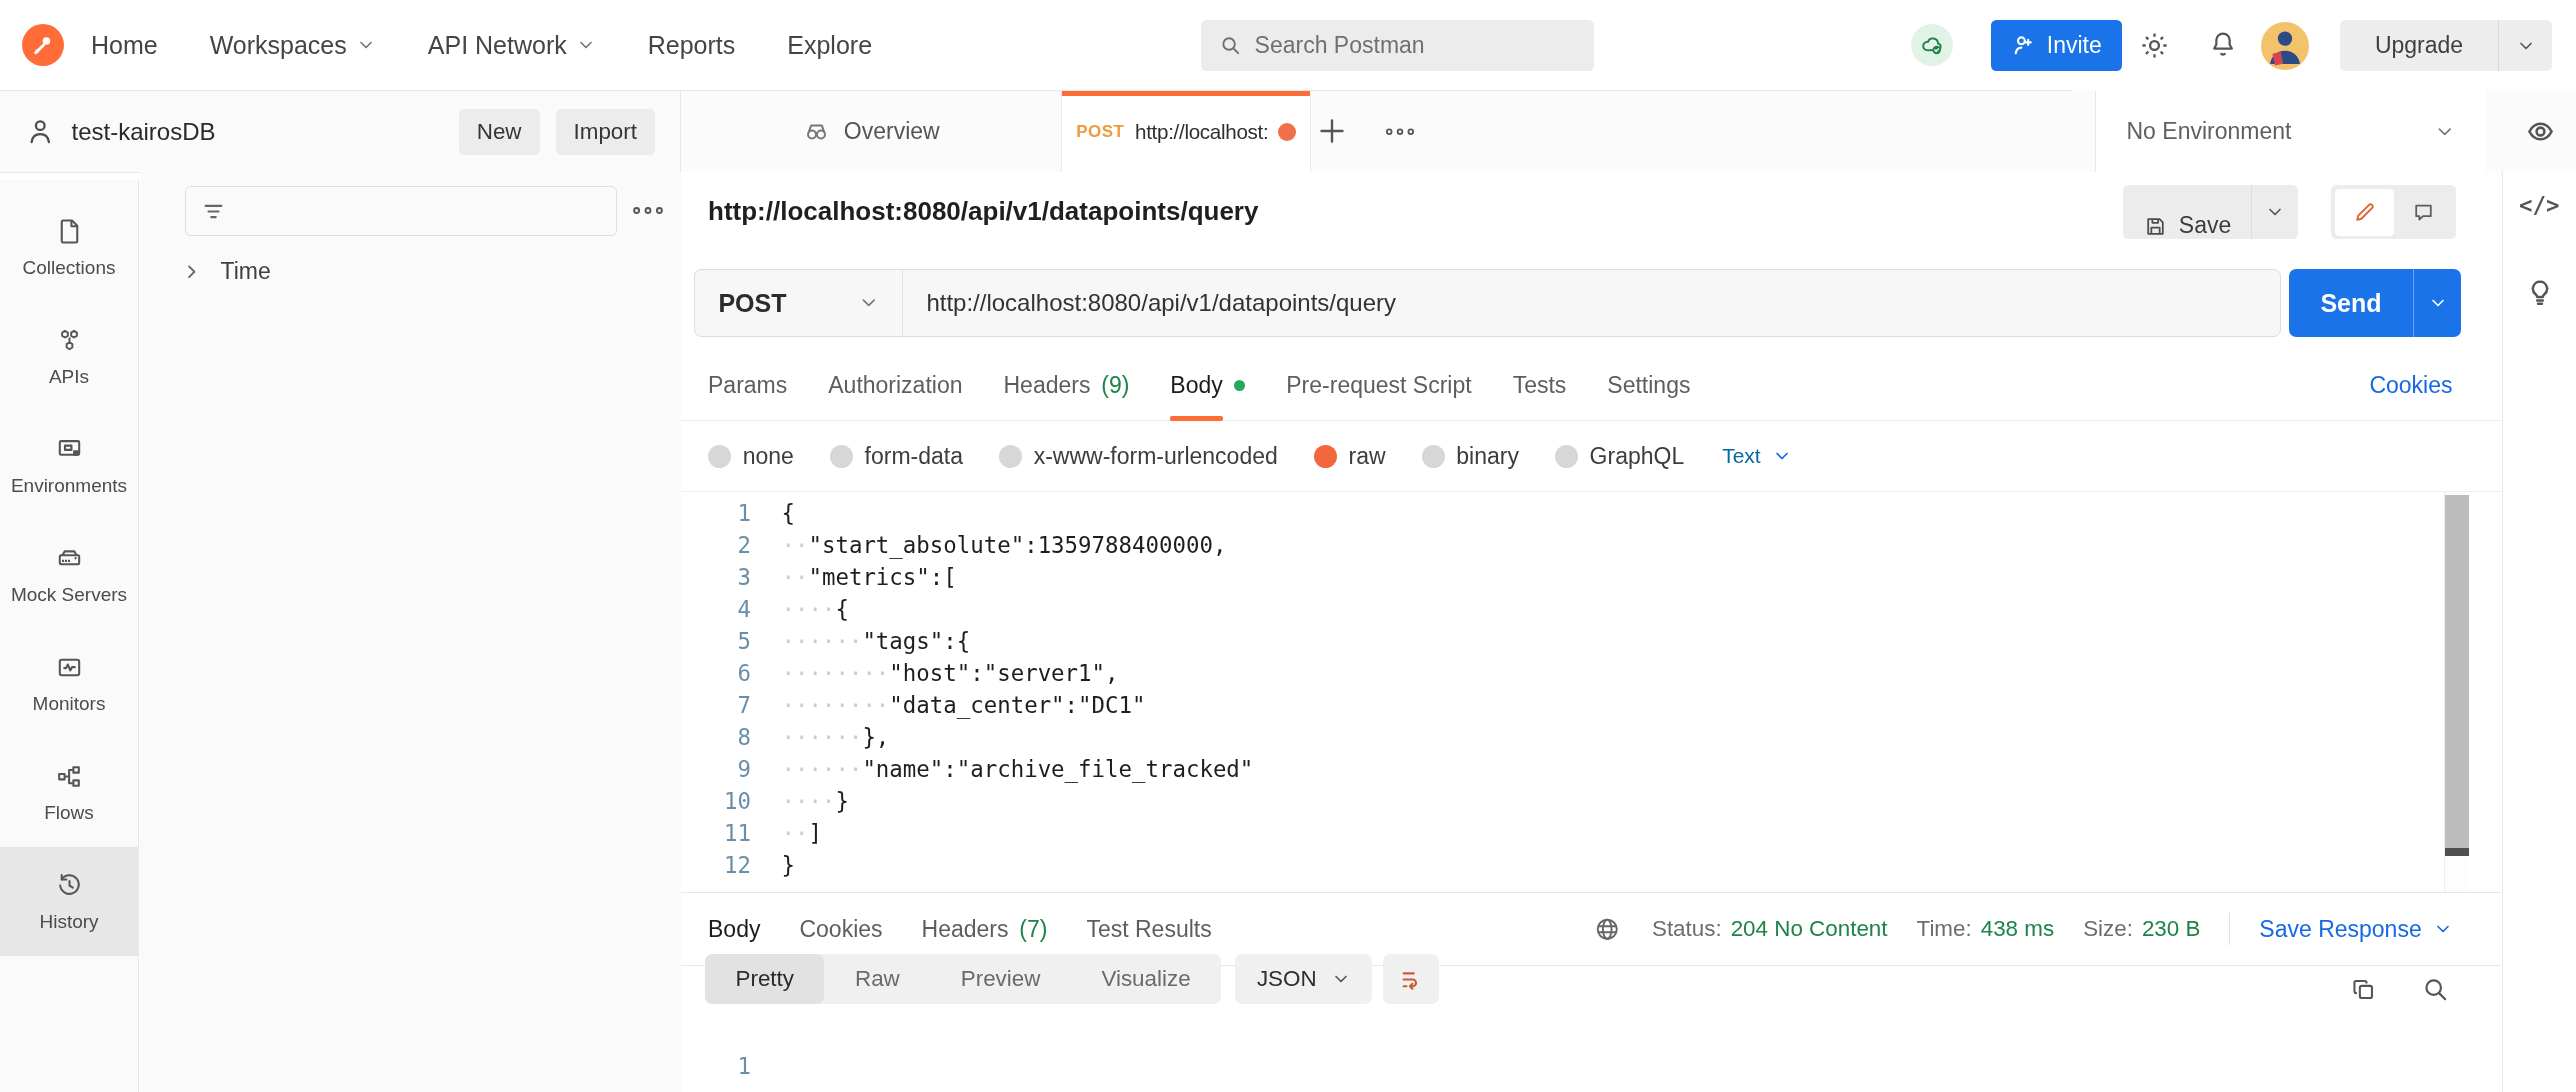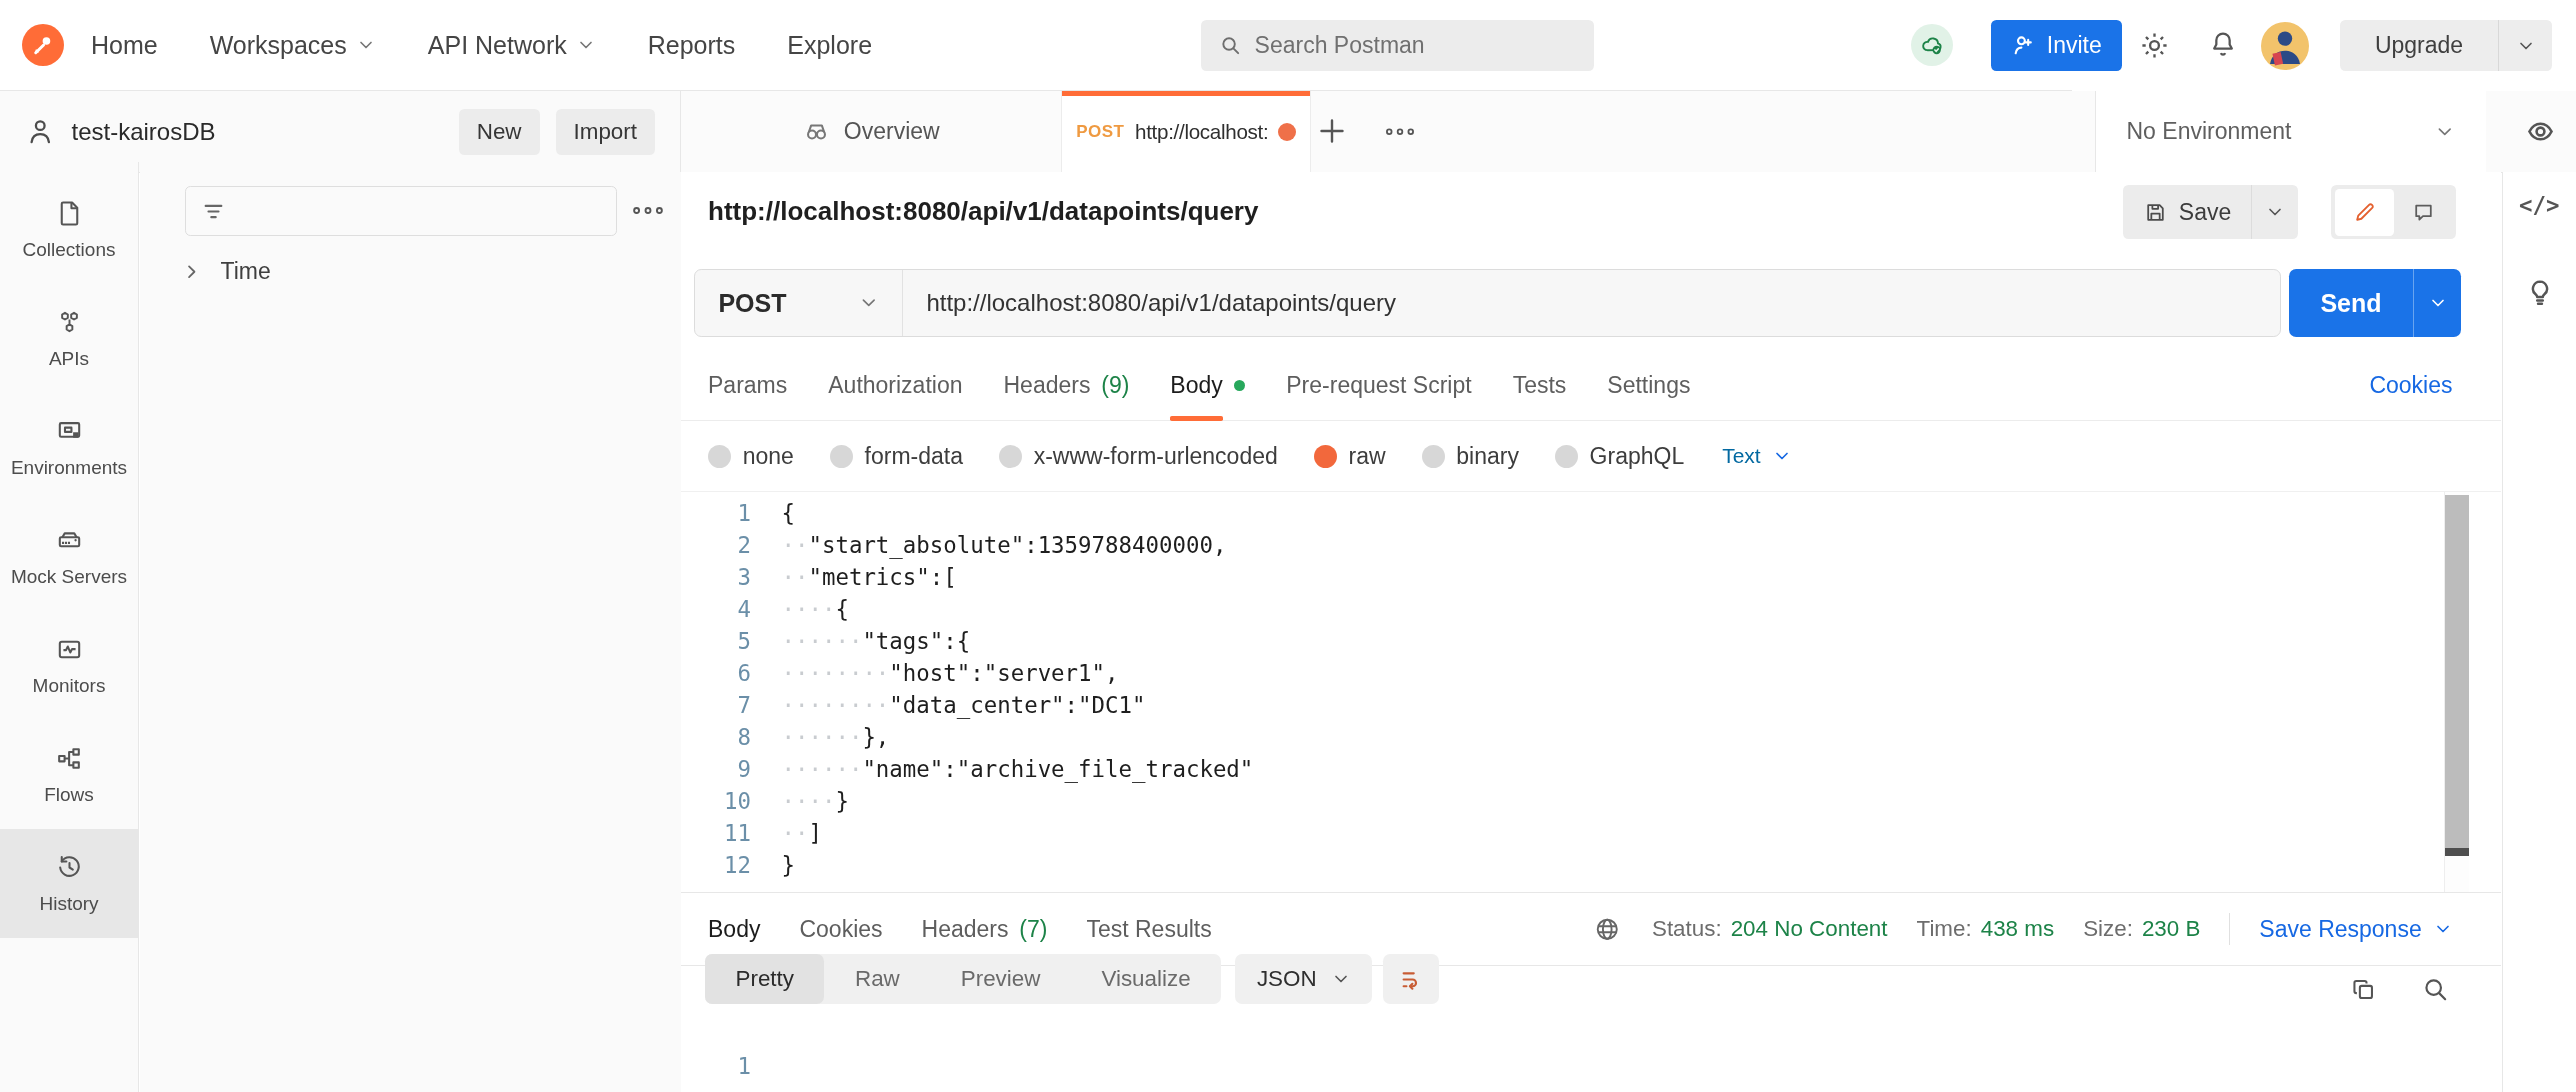--- a/index.html
+++ b/index.html
@@ -40,40 +40,40 @@
   .tab.request .meth{font-size:17px;font-weight:700;color:#ef9a41;letter-spacing:0.4px}
   .tab.request .ttl{font-size:20.6px;color:#2f2f2f;max-width:163px;overflow:hidden;white-space:nowrap;letter-spacing:-0.3px}
   .tab.request .udot{width:18px;height:18px;border-radius:50%;background:#ef7049;flex:none}
   .plus-btn{position:absolute;left:633px;top:22.4px;color:#555;cursor:pointer}
   .more-tabs{position:absolute;left:701px;top:30px;color:#555;cursor:pointer}
   .env-area{position:absolute;left:1414px;width:391px;top:0;height:100%;border-left:0.9px solid #e7e7e7;display:flex;align-items:center;justify-content:space-between;padding:0 30.5px;font-size:23px;color:#5f5f5f;cursor:pointer;background:#fff}
   .env-area .chev{color:#767676}
   .eye-btn{position:absolute;right:16px;top:20.6px;color:#555;cursor:pointer}
 
   
-  .side-rail{position:absolute;left:0;top:162px;width:139px;bottom:0;background:#fafafa;border-right:0.9px solid #e7e7e7;padding-top:12.6px}
+  .side-rail{position:absolute;left:0;top:180px;width:139px;bottom:0;background:#fafafa;border-right:0.9px solid #e7e7e7;padding-top:12.6px}
   .side-item{height:109px;display:flex;flex-direction:column;align-items:center;justify-content:center;gap:10px;color:#555;cursor:pointer}
   .side-item svg{width:31px;height:31px}
   .side-item .slbl{font-size:19px;color:#4c4c4c}
   .side-item.active{background:#e7e7e7}
   .side-panel{position:absolute;left:140px;top:172px;width:542px;bottom:0;background:#fafafa;border-right:0.9px solid #e7e7e7}
   .filter-box{position:absolute;left:45px;top:14.3px;width:432px;height:50px;border:0.9px solid #dedede;border-radius:5.4px;background:#fafafa;display:flex;align-items:center;padding:0 14.3px;color:#666;cursor:text}
   .panel-more{position:absolute;right:14.3px;top:27px;color:#555;cursor:pointer}
   .today-row{position:absolute;left:41px;top:86px;display:flex;align-items:center;gap:18px;color:#3f3f3f;font-size:23px;cursor:pointer}
   .today-row .chev{color:#666}
 
   
   .main{position:absolute;left:681px;top:172px;width:1820px;height:920px;background:#fff}
   .right-rail{position:absolute;left:2502px;top:172px;width:74px;bottom:0;border-left:0.9px solid #e7e7e7;background:#fff}
   .rr-code{position:absolute;left:16px;top:20px;font-family:"DejaVu Sans Mono",monospace;font-size:22.4px;font-weight:700;color:#555;cursor:pointer}
   .rr-bulb{position:absolute;left:20px;top:104px;color:#555;cursor:pointer}
 
   .req-title{position:absolute;left:27px;top:24px;font-size:26px;font-weight:700;color:#1f1f1f}
   .save-group{position:absolute;left:1442px;top:13.4px;height:54px;background:#ececec;border-radius:5.4px;display:flex;align-items:stretch;cursor:pointer}
-  .save-main{display:flex;align-items:center;gap:10.8px;padding:0 20px;font-size:23px;color:#3c3c3c}
+  .save-main{display:flex;align-items:flex-end;gap:10.8px;padding:0 20px;font-size:23px;color:#3c3c3c}
   .save-chev{width:47px;border-left:0.9px solid #dcdcdc;display:flex;align-items:center;justify-content:center;color:#555}
   .icon-seg{position:absolute;left:1650px;top:13.4px;height:54px;background:#ececec;border-radius:5.4px;display:flex;padding:3.6px}
   .seg{width:59px;border-radius:4.5px;display:flex;align-items:center;justify-content:center;cursor:pointer}
   .seg.active{background:#fff}
   .seg .pencil{color:#e4602f}
   .seg .comment{color:#5d5d5d}
 
   .req-bar{position:absolute;left:13.4px;top:97px;width:1587px;height:68px;border:0.9px solid #dcdcdc;border-radius:7.2px;background:#f7f7f7;display:flex;align-items:center}
   .method-sel{width:208px;height:100%;display:flex;align-items:center;justify-content:space-between;padding:0 23px;border-right:0.9px solid #e2e2e2;font-weight:700;font-size:25px;color:#2b2b2b;cursor:pointer}
   .method-sel .chev{color:#767676}

